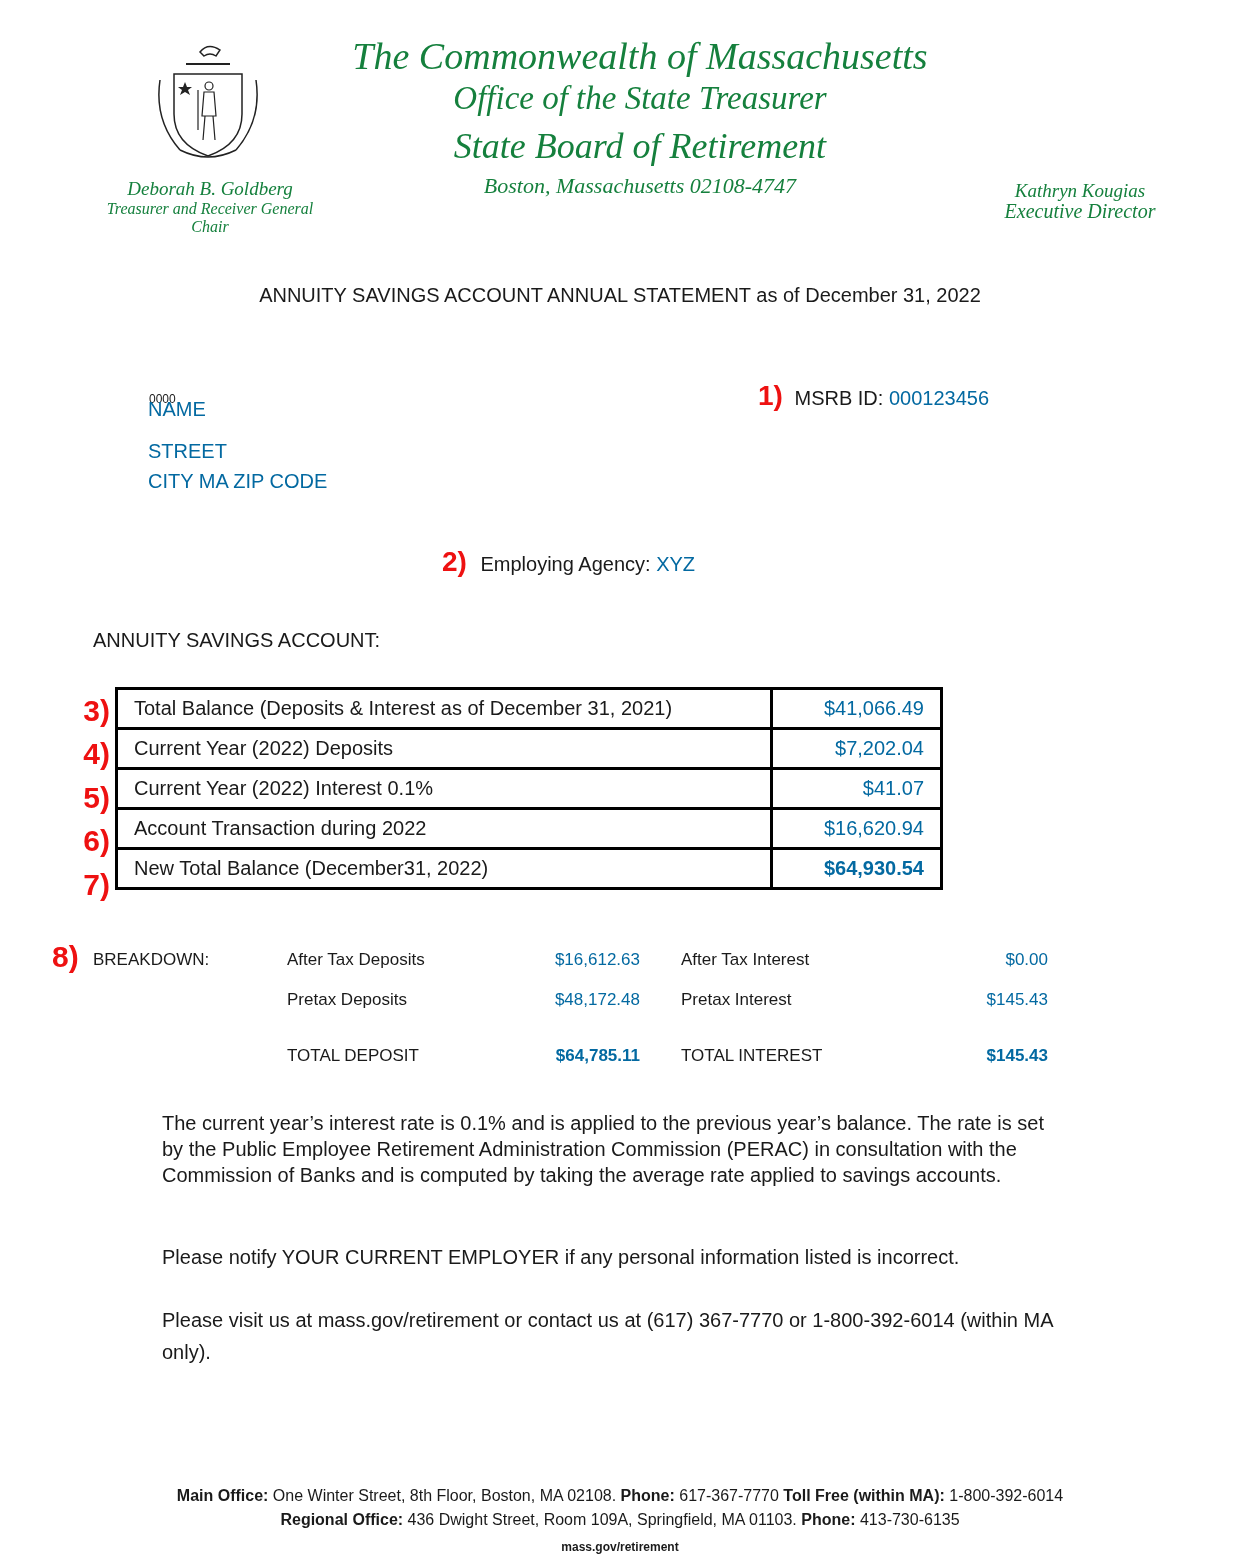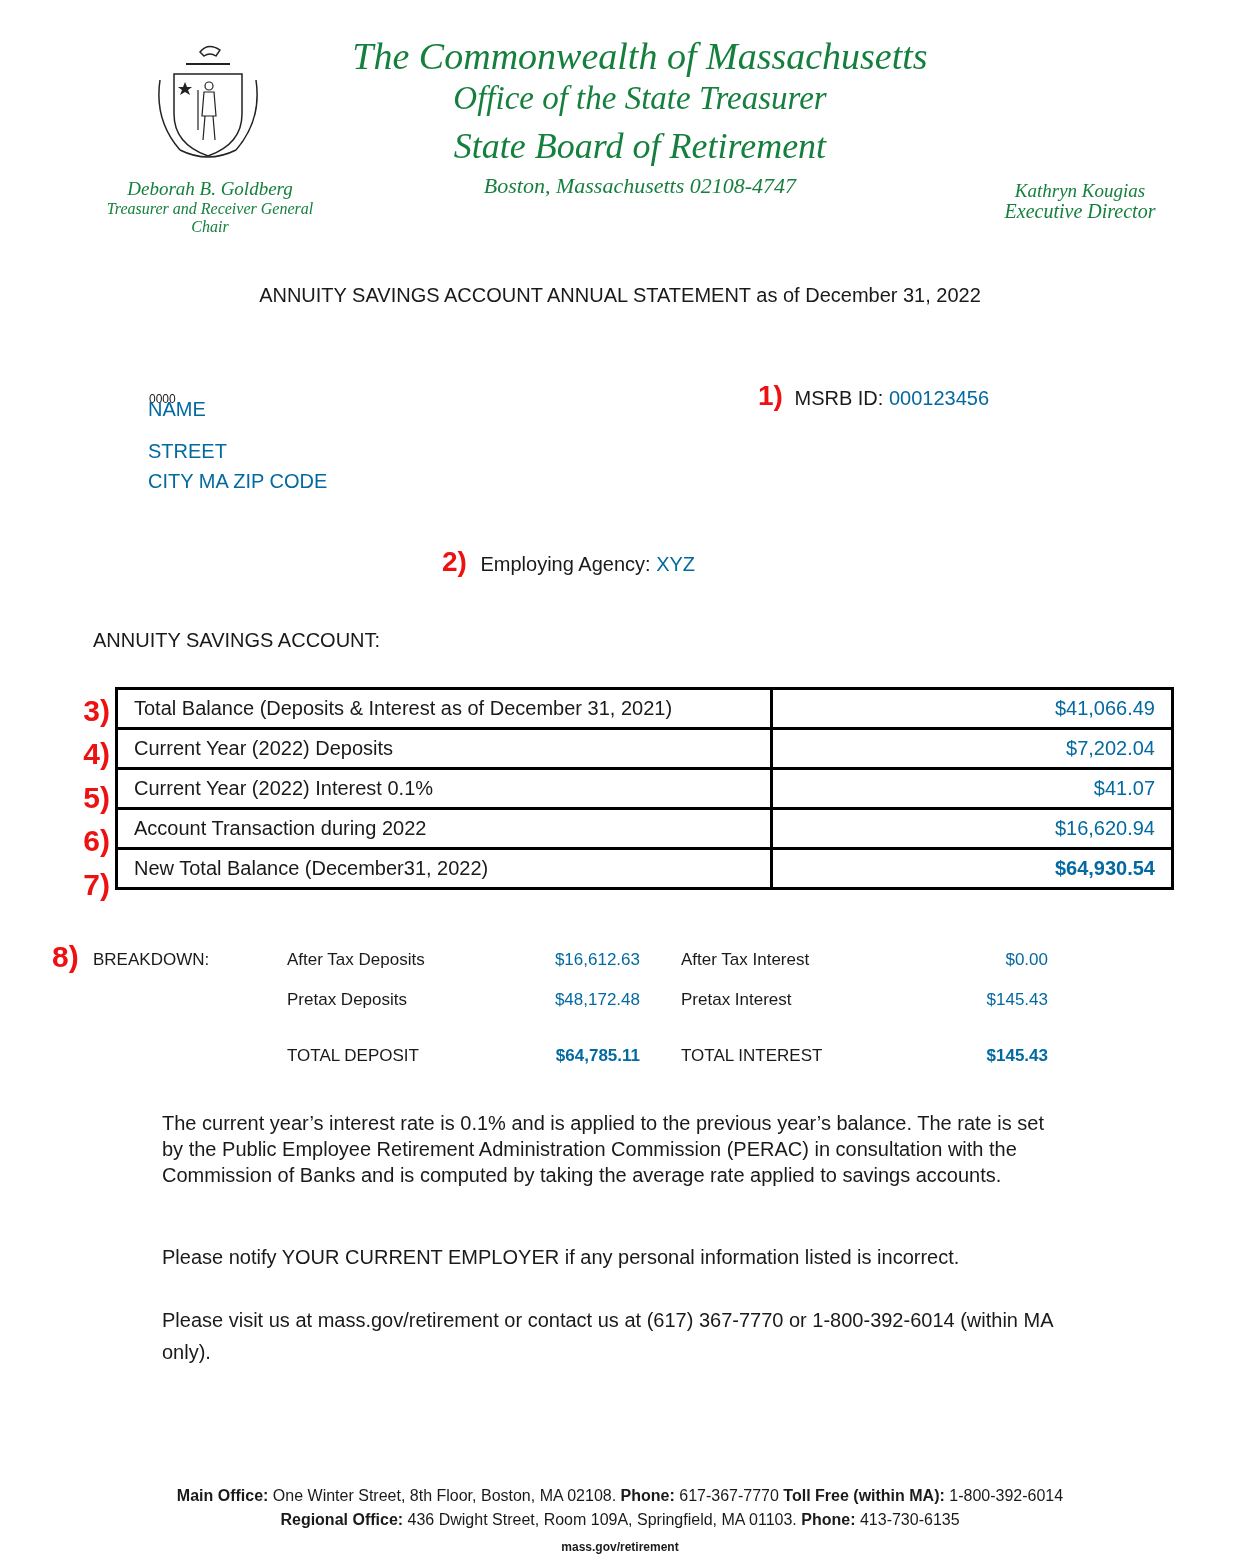--- a/index.html
+++ b/index.html
@@ -34,21 +34,21 @@
   .msrb { left: 758px; top: 380px; font-size: 20px; }
   .msrb .red { font-size: 28px; margin-right: 6px; }
 
   .agency { left: 442px; top: 546px; font-size: 20px; }
   .agency .red { font-size: 28px; margin-right: 8px; }
 
   .asa-label { left: 93px; top: 629px; font-size: 20px; }
 
   
   .acct-table {
-    left: 115px; top: 687px; width: 1059px;
+    left: 115px; top: 687px; width: 828px;
     border-collapse: collapse; border: 3px solid #000; padding-left: 11px;
   }
   .acct-table td {
     border: 3px solid #000; height: 37px; font-size: 20px; padding: 0 16px;
   }
   .acct-table td.label { width: 620px; }
   .acct-table td.val { text-align: right; }
   .row-nums { left: 70px; top: 689px; width: 40px; }
   .row-nums div { height: 43.4px; font-size: 30px; line-height: 43px; text-align: right; }
 

